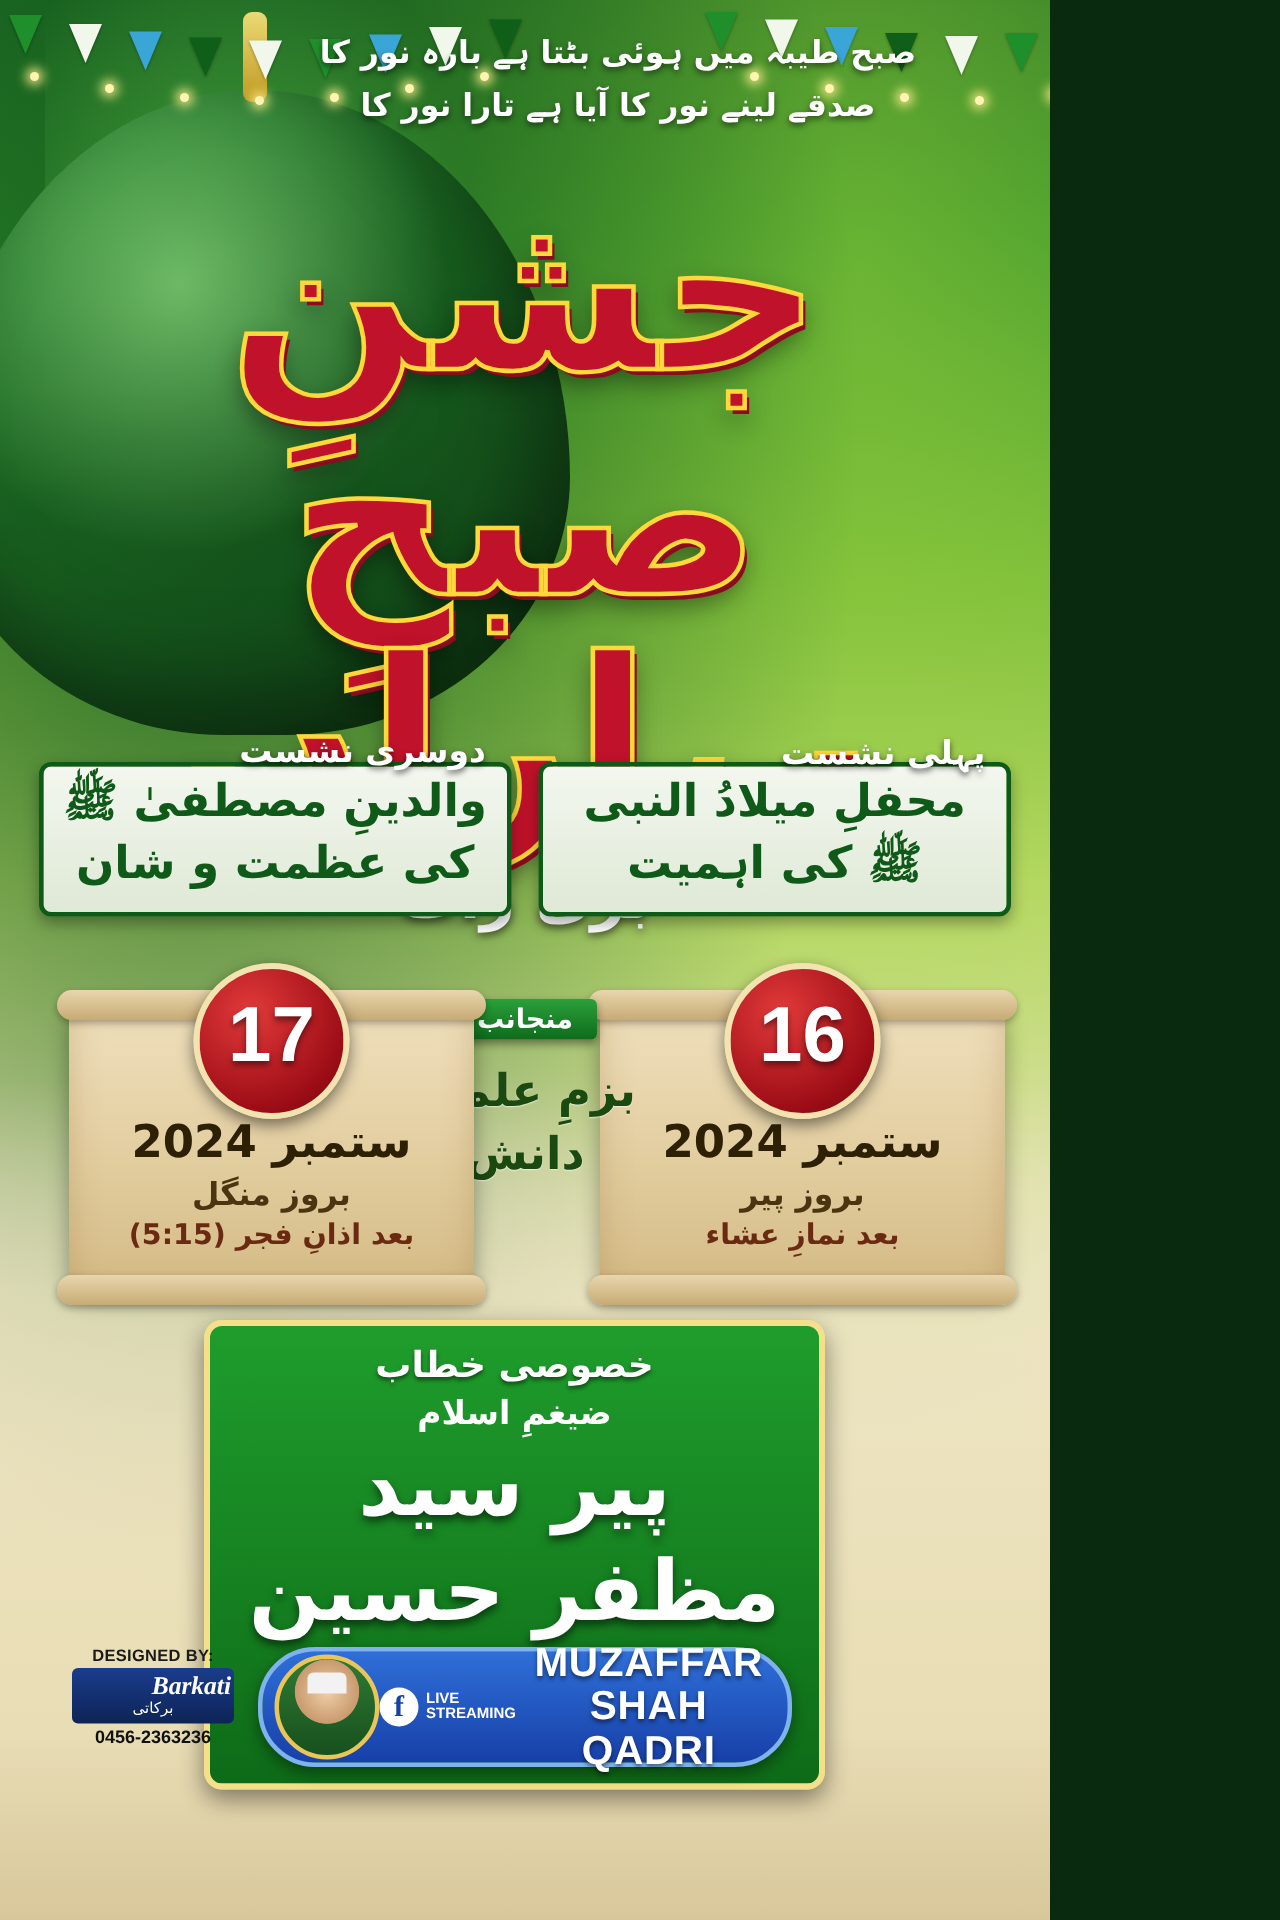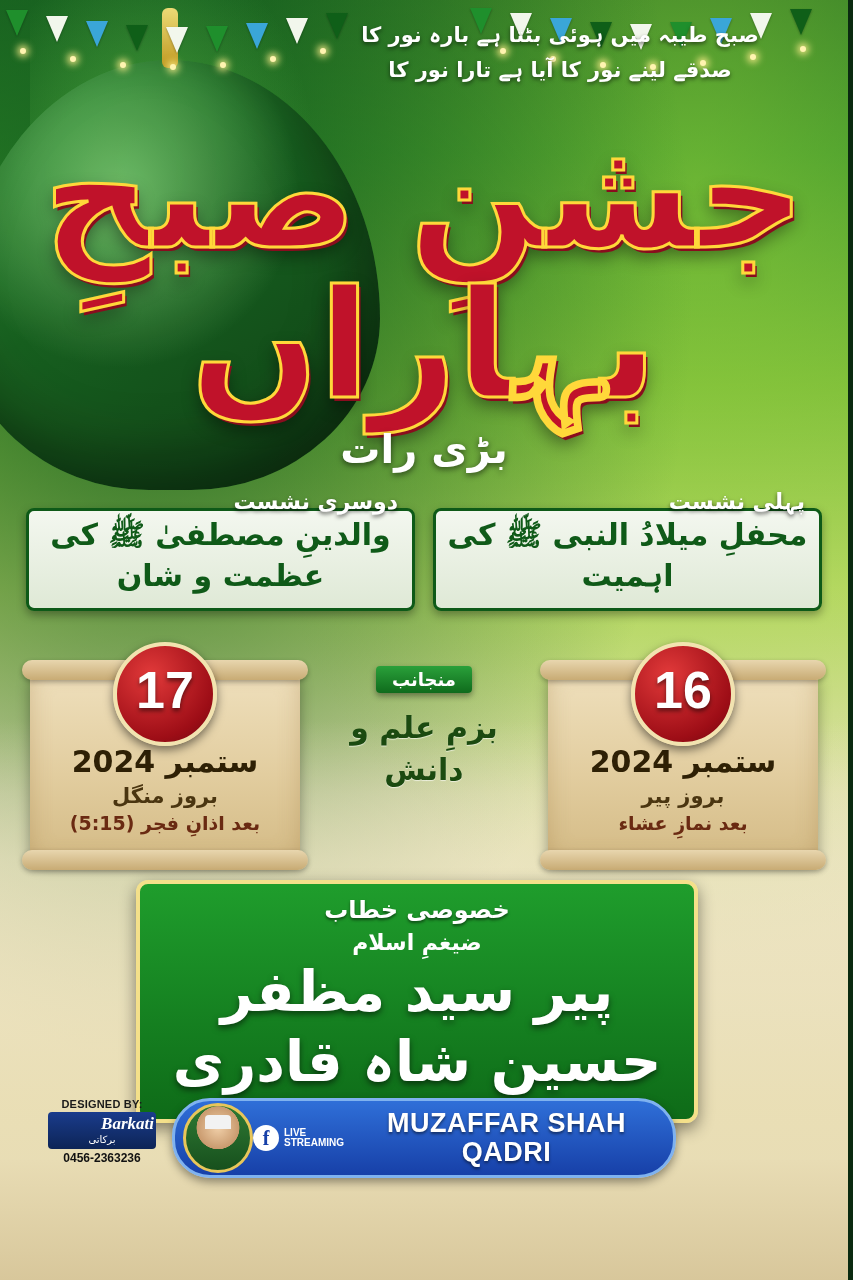--- a/index.html
+++ b/index.html
@@ -5,21 +5,21 @@
   html, body {
     margin: 0;
     padding: 0;
     background: #0a2a10;
   }
   body {
     font-family: "Liberation Sans", sans-serif;
   }
   .poster {
     position: relative;
-    width: 848px;
+    width: 700px;
     height: 1280px;
     overflow: hidden;
     background:
       radial-gradient(ellipse at 18% 22%, rgba(20,90,30,0.85) 0%, rgba(10,60,20,0.0) 55%),
       radial-gradient(ellipse at 82% 14%, rgba(150,210,60,0.55) 0%, rgba(60,130,30,0.0) 50%),
       linear-gradient(180deg, #1d6b22 0%, #2f8c28 12%, #78b93a 30%, #bcd96a 46%, #e6e3b5 62%, #efe6c9 78%, #e9dfbd 100%);
   }
 
   
   .bg-dome {
@@ -199,21 +199,21 @@
     width: 270px;
     height: 190px;
     top: 30px;
     background: linear-gradient(180deg, #efe0bd 0%, #e2cd9f 55%, #d4bb86 100%);
     border-radius: 10px;
     box-shadow: 0 6px 14px rgba(0,0,0,0.35), inset 0 0 22px rgba(150,110,50,0.3);
     direction: rtl;
     text-align: center;
   }
   .scroll.right { right: 0; }
-  .scroll.left  { left: 0; }
+  .scroll.left  { left: 16px; }
   .scroll:before, .scroll:after {
     content: "";
     position: absolute;
     left: -8px; right: -8px;
     height: 20px;
     background: linear-gradient(180deg, #e8d6ae, #c8ab74);
     border-radius: 10px;
     box-shadow: 0 2px 5px rgba(0,0,0,0.3);
   }
   .scroll:before { top: -10px; }

